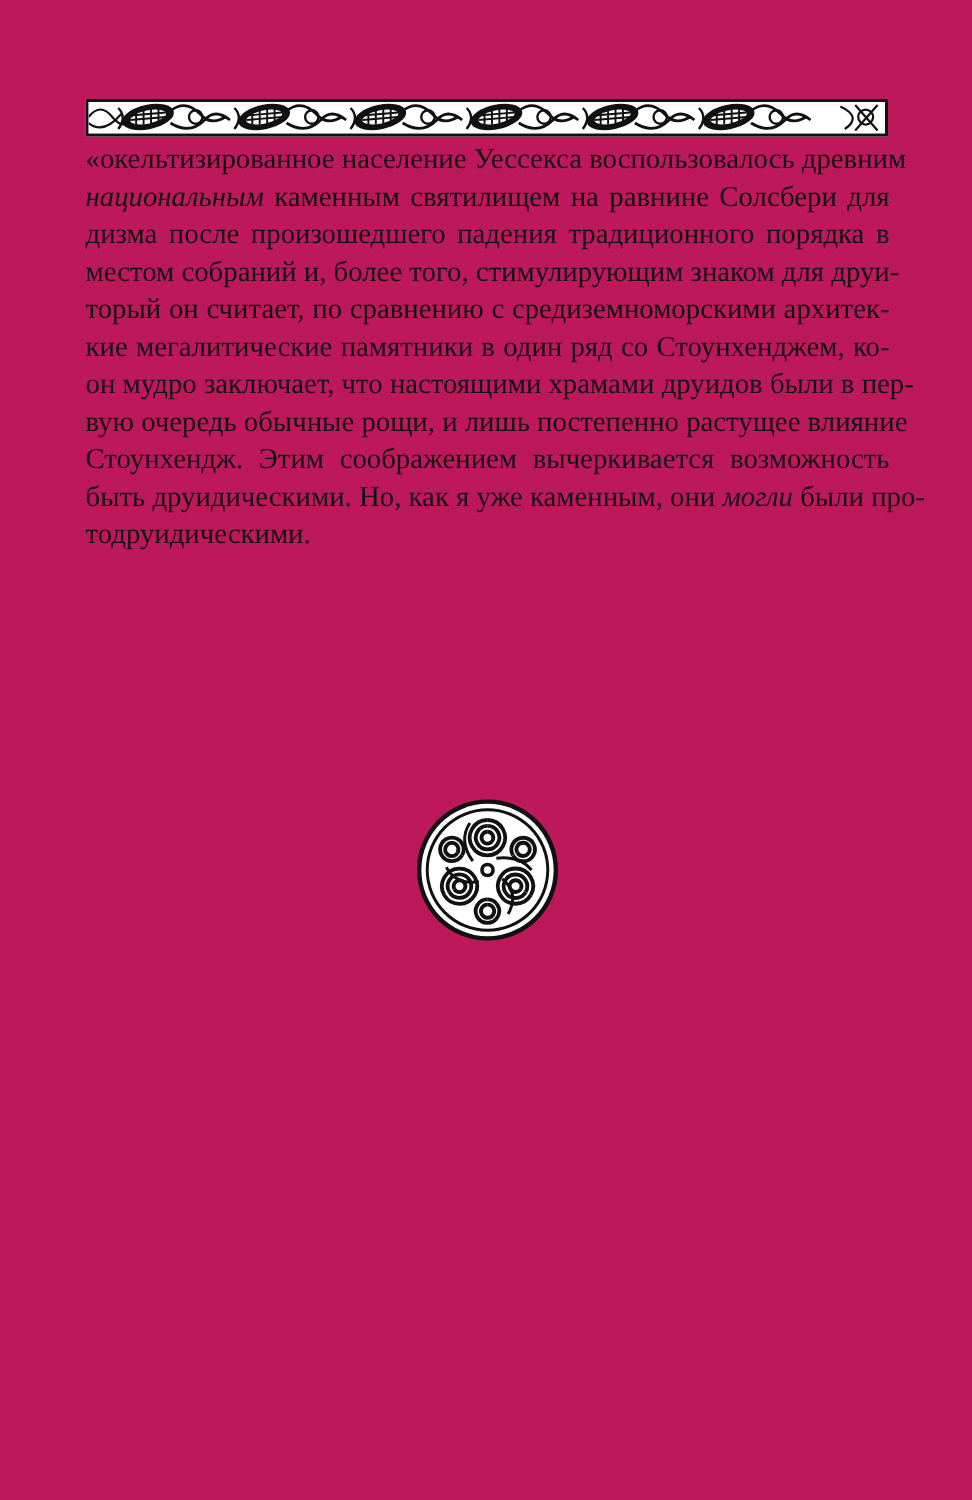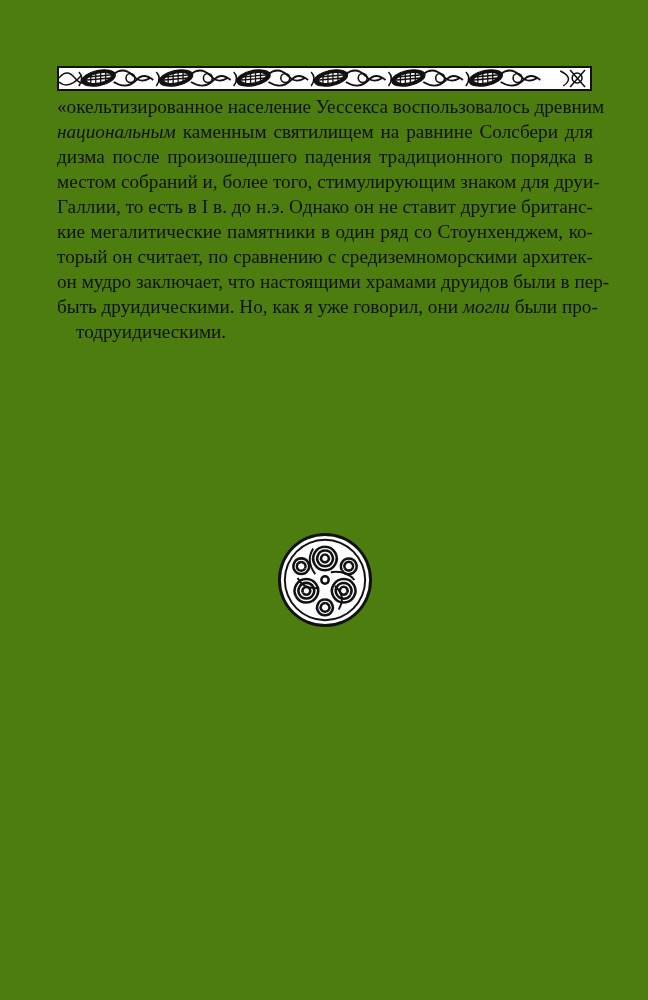--- a/index.html
+++ b/index.html
@@ -1,29 +1,29 @@
 <!DOCTYPE html>
 <html><head>
 <meta charset="utf-8">
 <style>
   html, body { margin: 0; padding: 0; background: #ffffff; }
   body { width: 648px; height: 1000px; position: relative; overflow: hidden; }
-  .page { position: absolute; left: 0; top: 0; width: 648px; height: 1000px; background: #4d7c0f; }
+  .page { position: absolute; left: 0; top: 0; width: 648px; height: 1000px; background: #be185d; }
   .ornament-band {
     position: absolute; left: 57px; top: 66px; width: 535px; height: 25px;
     box-sizing: border-box; border: 2px solid #111; background: #fff; overflow: hidden;
   }
   .ornament-band svg { display: block; width: 100%; height: 100%; }
   .text-block {
     position: absolute; left: 57px; top: 94px; width: 536px;
     font-family: "Liberation Serif", "DejaVu Serif", serif;
     font-size: 19.2px; line-height: 25px; color: #111;
   }
   .line { display: block; white-space: nowrap; text-align: justify; text-align-last: justify; height: 25px; }
-  .line.last { text-align-last: left; margin-left: 19px; }
+  .line.last { text-align-last: left; }
   .line i { font-style: italic; }
   .roundel { position: absolute; left: 276px; top: 531px; width: 98px; height: 98px; }
 </style>
 </head>
 <body>
 
 <div class="page">
 
   <div class="ornament-band">
     <svg viewBox="0 0 535 21" preserveAspectRatio="none" xmlns="http://www.w3.org/2000/svg">
@@ -61,25 +61,26 @@
         <circle cx="522" cy="10" r="5"></circle>
       </g>
     </svg>
   </div>
 
   <div class="text-block">
     <span class="line"><span>«окельтизированное население Уессекса воспользовалось древним</span></span>
     <span class="line"><i>национальным</i><span> каменным святилищем на равнине Солсбери для</span></span>
     <span class="line"><span>дизма после произошедшего падения традиционного порядка в</span></span>
     <span class="line"><span>местом собраний и, более того, стимулирующим знаком для друи-</span></span>
-    <span class="line"><span>Галлии, то есть в I в. до н.э. Однако он не ставит другие британс-</span></span>
+    <span class="line"><span>торый он считает, по сравнению с средиземноморскими архитек-</span></span>
     <span class="line"><span>кие мегалитические памятники в один ряд со Стоунхенджем, ко-</span></span>
-    <span class="line"><span>торый он считает, по сравнению с средиземноморскими архитек-</span></span>
     <span class="line"><span>он мудро заключает, что настоящими храмами друидов были в пер-</span></span>
-    <span class="line"><span>быть друидическими. Но, как я уже говорил, они </span><i>могли</i><span> были про-</span></span>
+    <span class="line"><span>вую очередь обычные рощи, и лишь постепенно растущее влияние</span></span>
+    <span class="line"><span>Стоунхендж. Этим соображением вычеркивается возможность</span></span>
+    <span class="line"><span>быть друидическими. Но, как я уже каменным, они </span><i>могли</i><span> были про-</span></span>
     <span class="line last"><span>тодруидическими.</span></span>
   </div>
 
   <div class="roundel">
     <svg viewBox="0 0 100 100" width="98" height="98" xmlns="http://www.w3.org/2000/svg">
       <circle cx="50" cy="50" r="48" fill="#111"></circle>
       <circle cx="50" cy="50" r="45" fill="#fff"></circle>
       <circle cx="50" cy="50" r="42" fill="#111"></circle>
       <circle cx="50" cy="50" r="40" fill="#fff"></circle>
       <g fill="none" stroke="#111" stroke-width="2.6">

